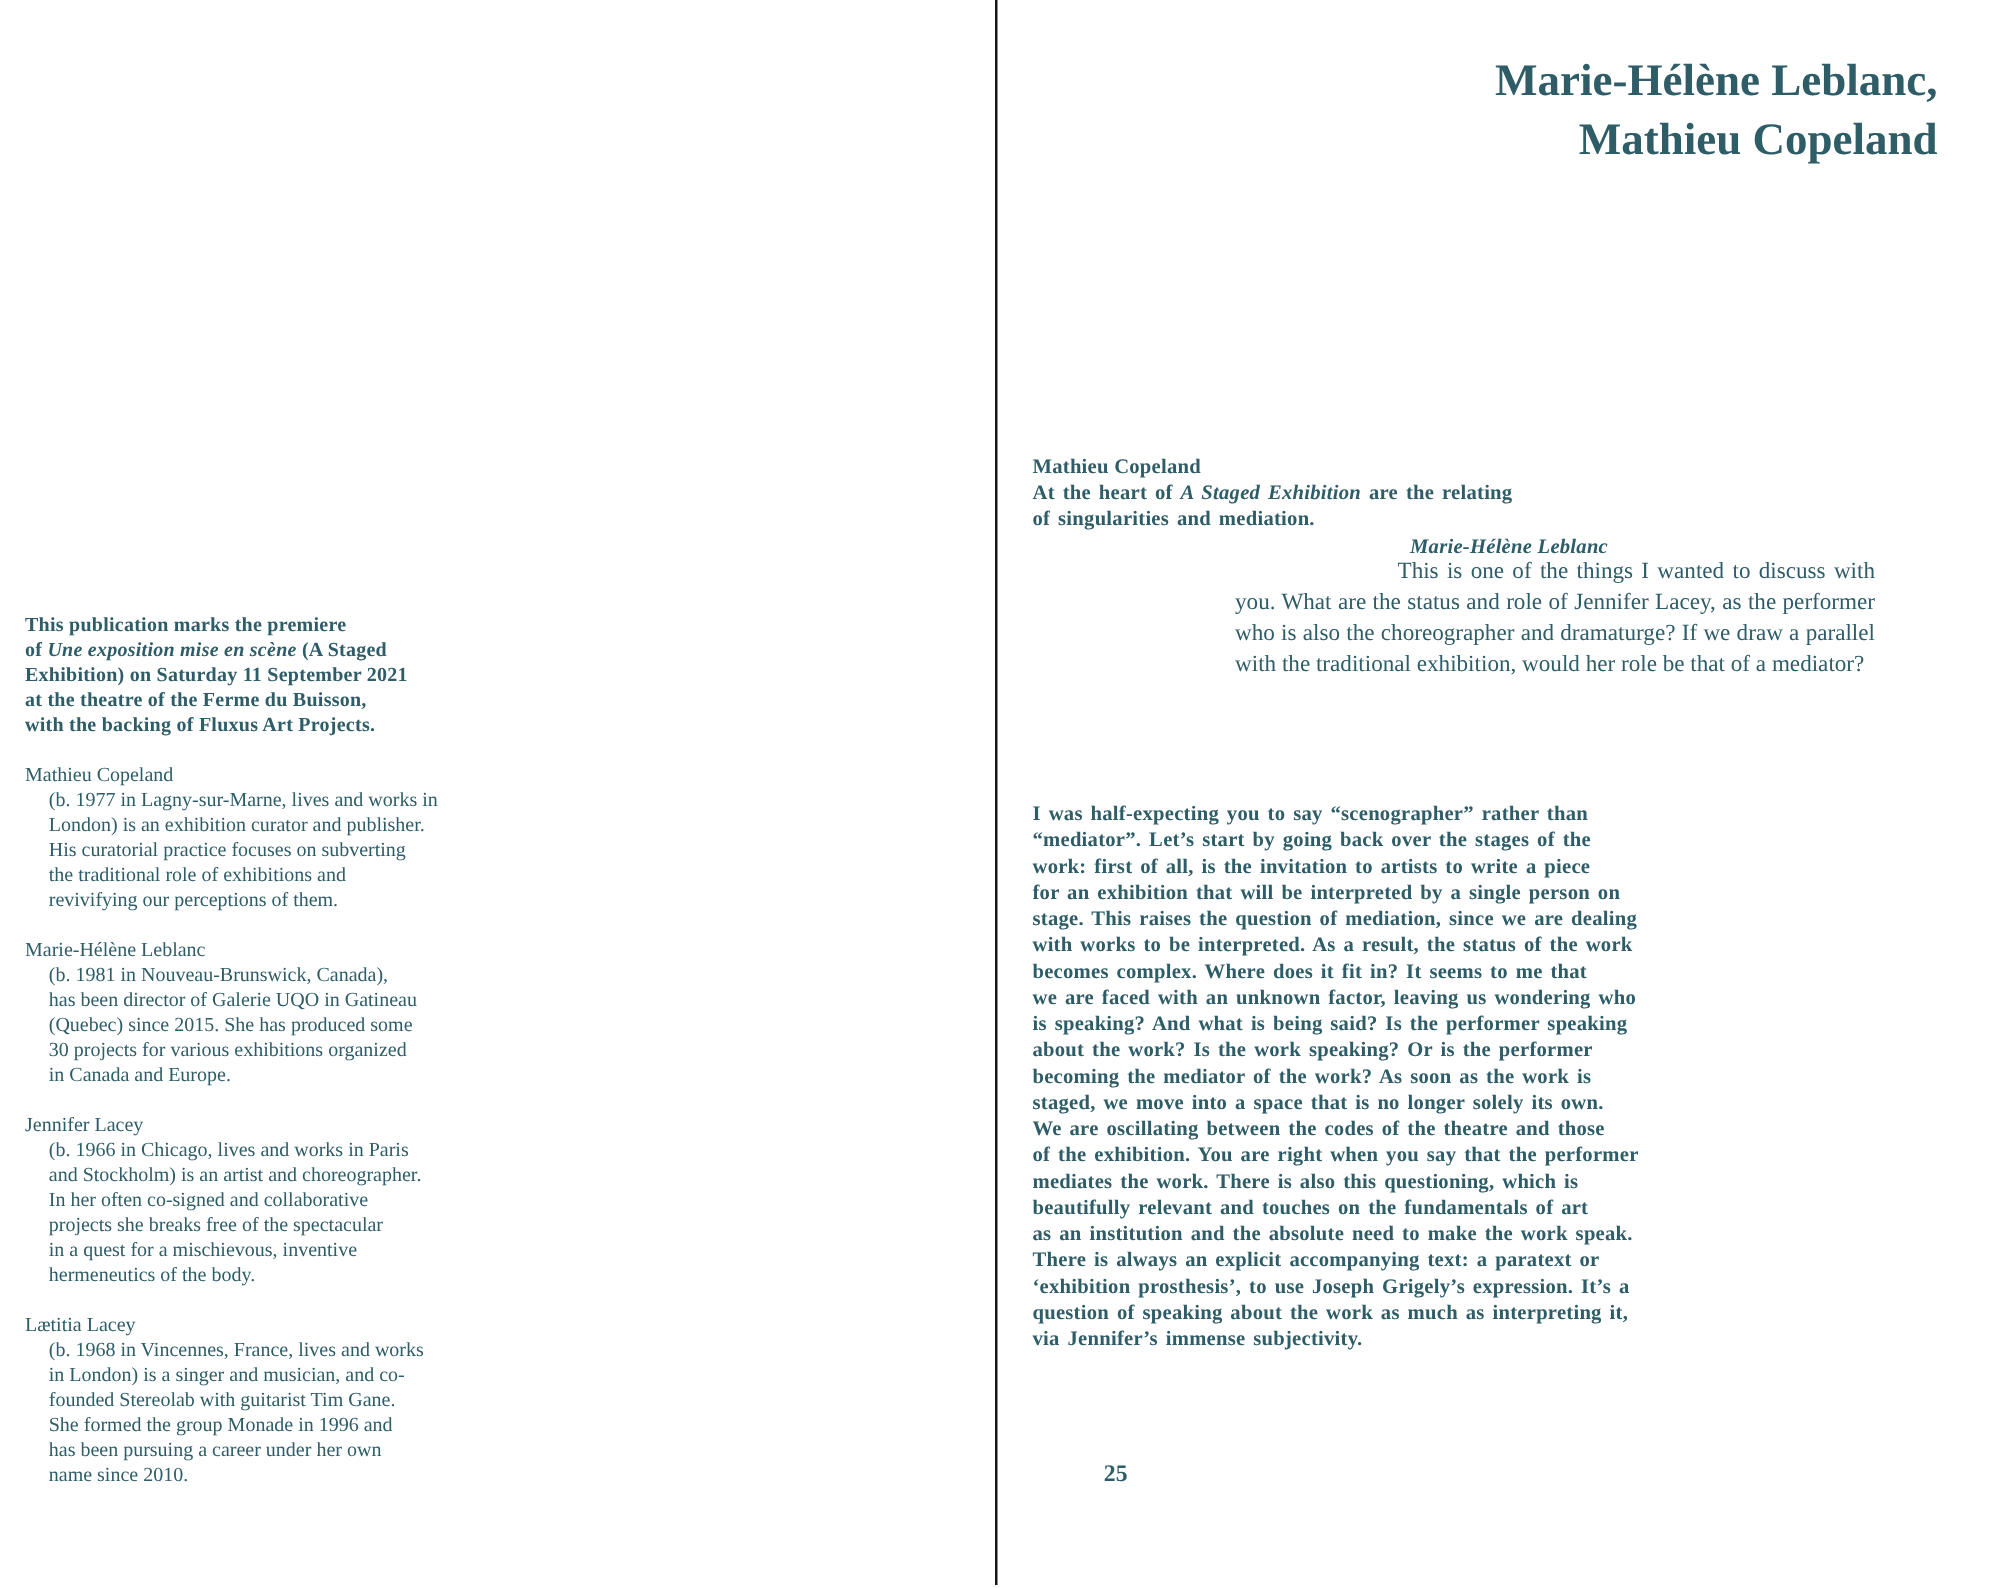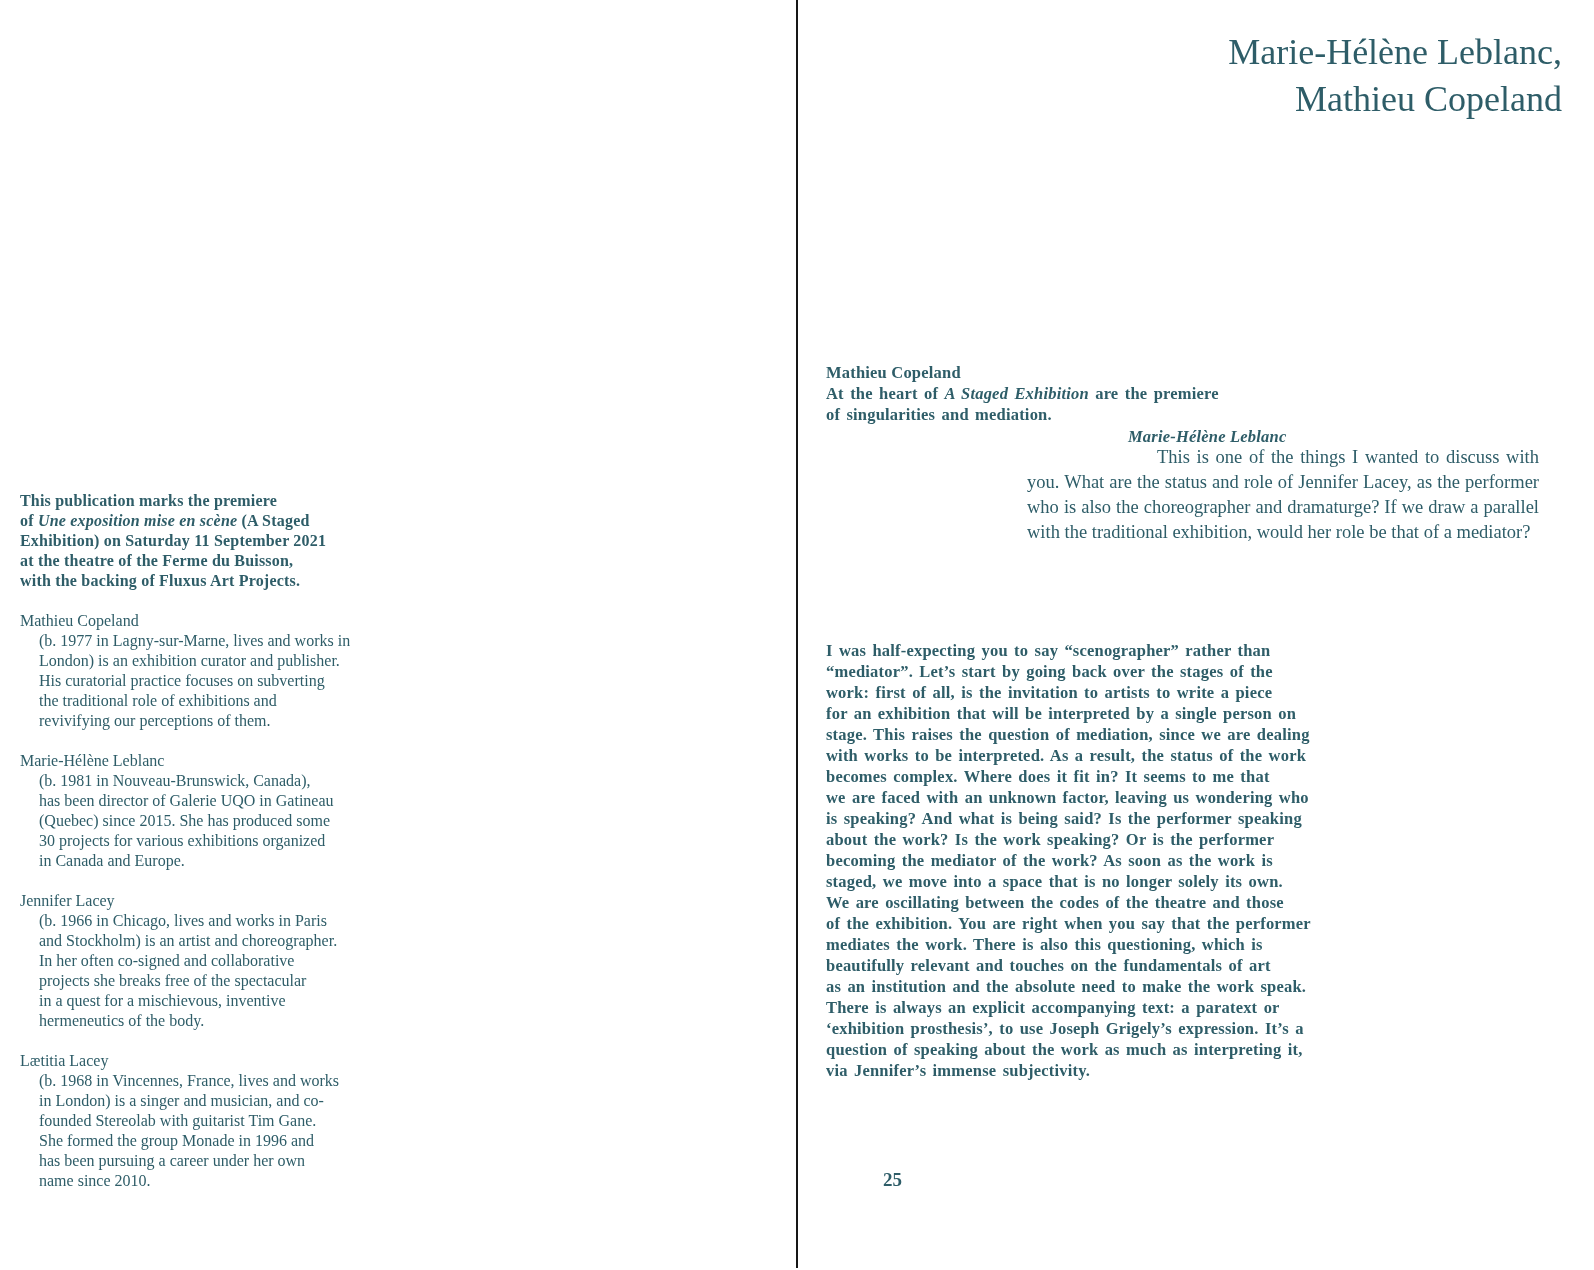--- a/index.html
+++ b/index.html
@@ -23,21 +23,21 @@
 
   
   .title{position:absolute;top:29px;right:32px;font-size:36px;line-height:47px;text-align:right;white-space:nowrap;}
   .subtitle{position:absolute;top:170px;right:32px;font-size:36px;line-height:47px;text-align:right;white-space:nowrap;}
   .speaker{position:absolute;font-size:16.5px;line-height:20.5px;font-weight:bold;letter-spacing:0.2px;white-space:nowrap;}
   .speaker-mc{left:28px;top:363px;}
   .speaker-ml{left:330px;top:427px;font-style:italic;}
   .bold-block{position:absolute;font-weight:bold;font-size:16.5px;letter-spacing:0.2px;word-spacing:2px;white-space:nowrap;}
   .q1{left:28px;top:384px;line-height:20.5px;}
   .q2{left:28px;top:593px;line-height:21px;margin-top:47px;}
-  .leblanc-block{position:absolute;left:190px;width:512px;font-size:18.5px;line-height:25px;text-align:justify;text-indent:130px;margin-left:39px;}
+  .leblanc-block{position:absolute;left:190px;width:512px;font-size:18.5px;line-height:25px;text-align:justify;text-indent:130px;}
   .a1{top:445px;}
   .a2{top:1034px;}
   .pagenum{position:absolute;left:85px;top:1169px;font-size:19px;font-weight:bold;}
   i{font-style:italic;}
 </style>
 </head>
 <body>
 
 <div class="spread">
 
@@ -63,26 +63,26 @@
       <div class="bio">
         <div class="bio-name">Lætitia Lacey</div>
         <div class="bio-text">(b. 1968 in Vincennes, France, lives and works<br>in London) is a singer and musician, and co-<br>founded Stereolab with guitarist Tim Gane.<br>She formed the group Monade in 1996 and<br>has been pursuing a career under her own<br>name since 2010.</div>
       </div>
     </div>
   </div>
 
   <div class="fold"></div>
 
   <div class="page page-right">
-    <h1 class="title" style="margin:0;font-weight:normal">Marie-Hélène Leblanc,<br>Mathieu Copeland</h1>
+    <h1 class="title" style="margin:12px;font-weight:bold">Marie-Hélène Leblanc,<br>Mathieu Copeland</h1>
 
 
     <div class="speaker speaker-mc">Mathieu Copeland</div>
 
-    <div class="bold-block q1"><span>At the heart of </span><i>A Staged Exhibition</i><span> are the premiere</span><br><span>of singularities and mediation.</span></div>
+    <div class="bold-block q1"><span>At the heart of </span><i>A Staged Exhibition</i><span> are the relating</span><br><span>of singularities and mediation.</span></div>
 
     <div class="speaker speaker-ml">Marie-Hélène Leblanc</div>
 
     <div class="leblanc-block a1">This is one of the things I wanted to discuss with you. What are the status and role of Jennifer Lacey, as the performer who is also the choreographer and dramaturge? If we draw a parallel with the traditional exhibition, would her role be that of a mediator?</div>
 
     <div class="bold-block q2">I was half-expecting you to say “scenographer” rather than<br>“mediator”. Let’s start by going back over the stages of the<br>work: first of all, is the invitation to artists to write a piece<br>for an exhibition that will be interpreted by a single person on<br>stage. This raises the question of mediation, since we are dealing<br>with works to be interpreted. As a result, the status of the work<br>becomes complex. Where does it fit in? It seems to me that<br>we are faced with an unknown factor, leaving us wondering who<br>is speaking? And what is being said? Is the performer speaking<br>about the work? Is the work speaking? Or is the performer<br>becoming the mediator of the work? As soon as the work is<br>staged, we move into a space that is no longer solely its own.<br>We are oscillating between the codes of the theatre and those<br>of the exhibition. You are right when you say that the performer<br>mediates the work. There is also this questioning, which is<br>beautifully relevant and touches on the fundamentals of art<br>as an institution and the absolute need to make the work speak.<br>There is always an explicit accompanying text: a paratext or<br>‘exhibition prosthesis’, to use Joseph Grigely’s expression. It’s a<br>question of speaking about the work as much as interpreting it,<br>via Jennifer’s immense subjectivity.</div>
 
 
     <div class="pagenum">25</div>
   </div>

